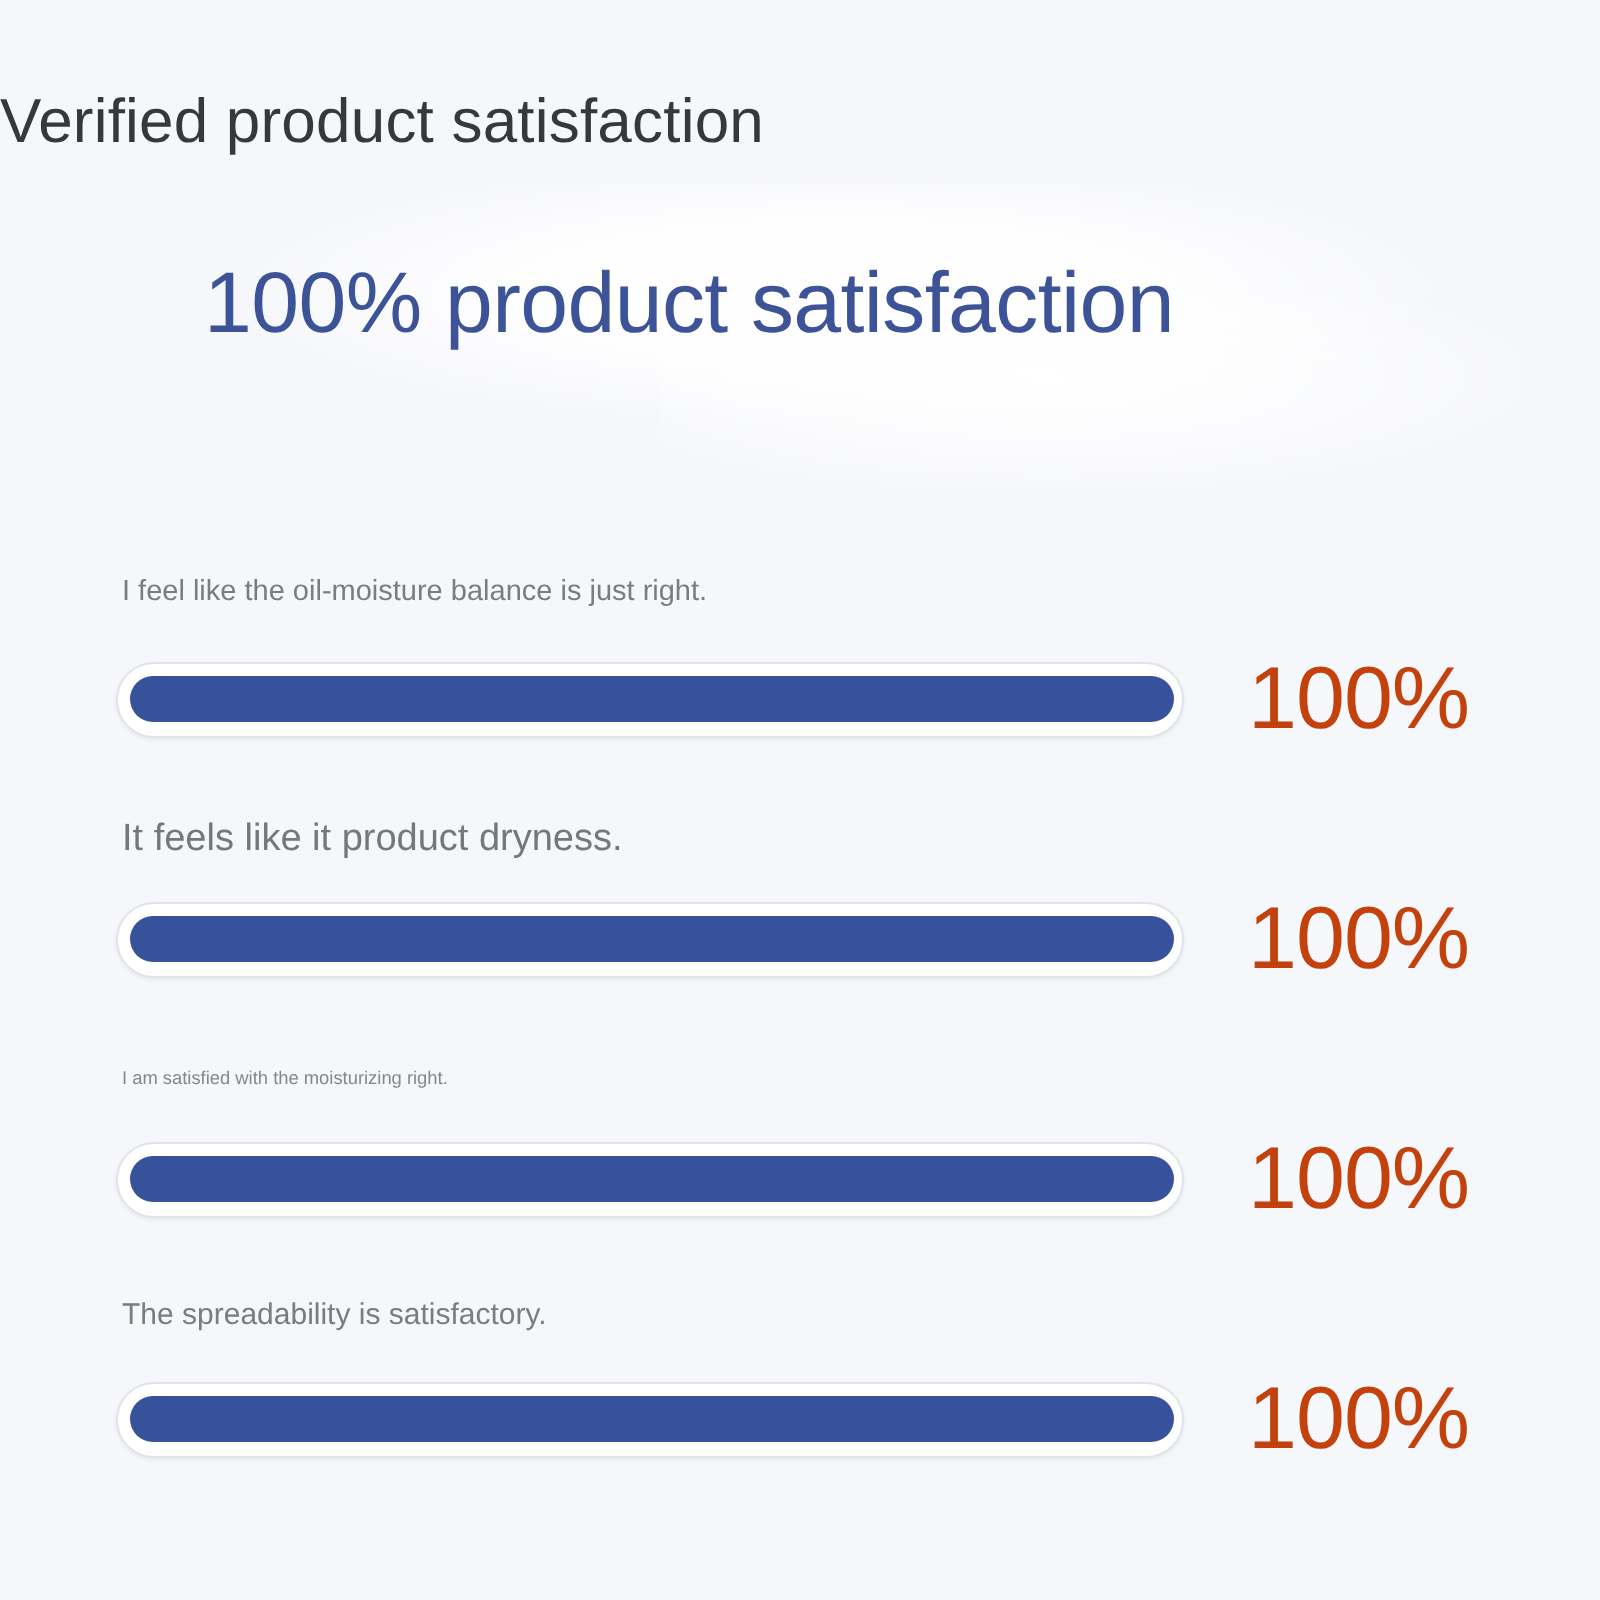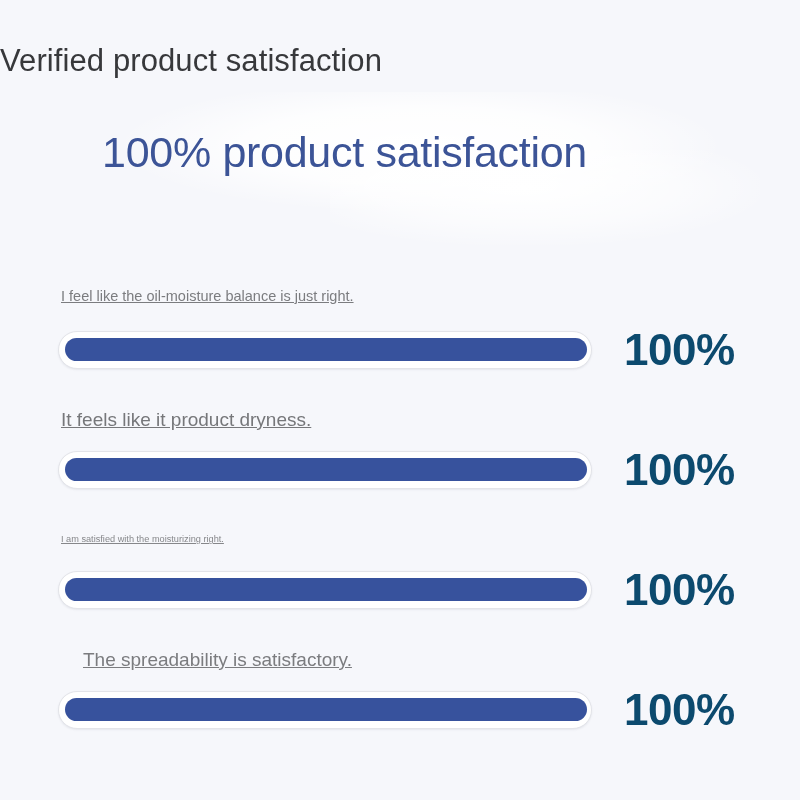--- a/index.html
+++ b/index.html
@@ -80,26 +80,25 @@
     position: relative;
     height: 120px;
   }
 
   .row-label {
     position: absolute;
     left: 61px;
     color: #7c7d80;
     white-space: nowrap;
     font-weight: 400;
-    text-decoration: underline;
   }
   .row-1 .row-label { top: 0px;  font-size: 14.5px; color: #7b7c7f; }
   .row-2 .row-label { top: 1px;  font-size: 19px;   color: #76777a; }
   .row-3 .row-label { top: 6px;  font-size: 9.2px;  color: #86878a; }
-  .row-4 .row-label { top: 1px;  font-size: 19px; color: #7b7c7f; margin-left: 22px; }
+  .row-4 .row-label { top: 1px;  font-size: 15px; color: #7b7c7f; }
 
   .bar-line {
     position: absolute;
     left: 0;
     top: 40px;
     width: 800px;
     height: 48px;
   }
 
   .track {
@@ -123,23 +122,23 @@
     background: #37529d;
     border-radius: 12px;
   }
 
   .pct {
     position: absolute;
     left: 624px;
     top: -4px;
     font-size: 44px;
     line-height: 52px;
-    font-weight: 700;
+    font-weight: 400;
     letter-spacing: -0.5px;
-    color: #0c4a6e;
+    color: #c2410c;
     white-space: nowrap;
     text-align: center;
   }
 </style>
 </head>
 <body>
 
 <div class="page">
 
   <div class="bg-glow"></div>

